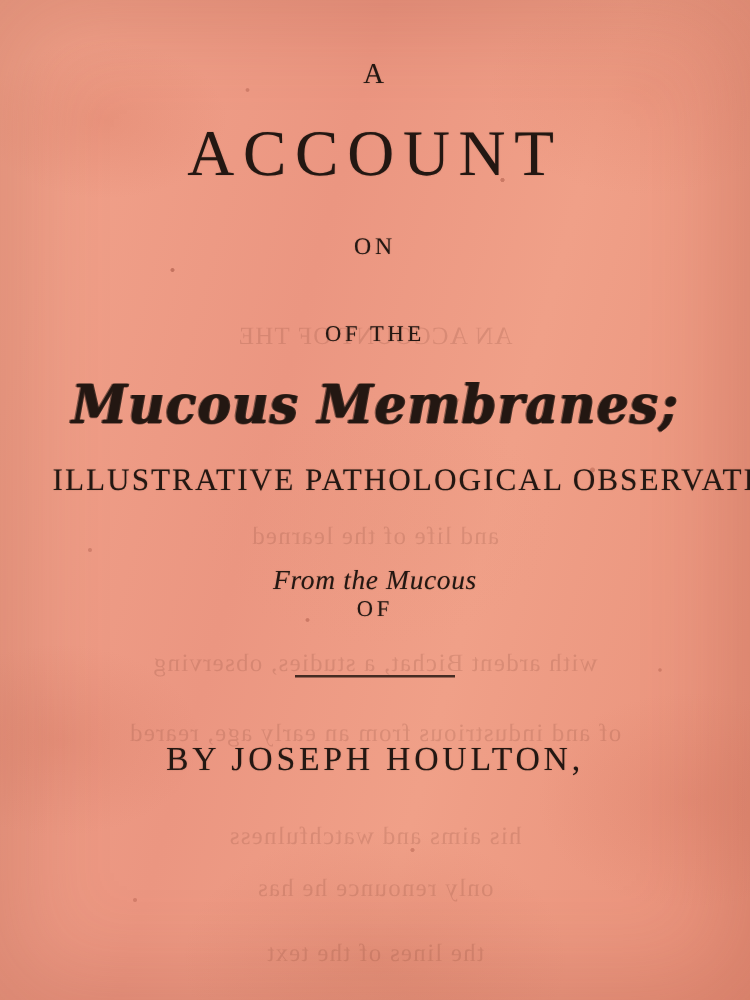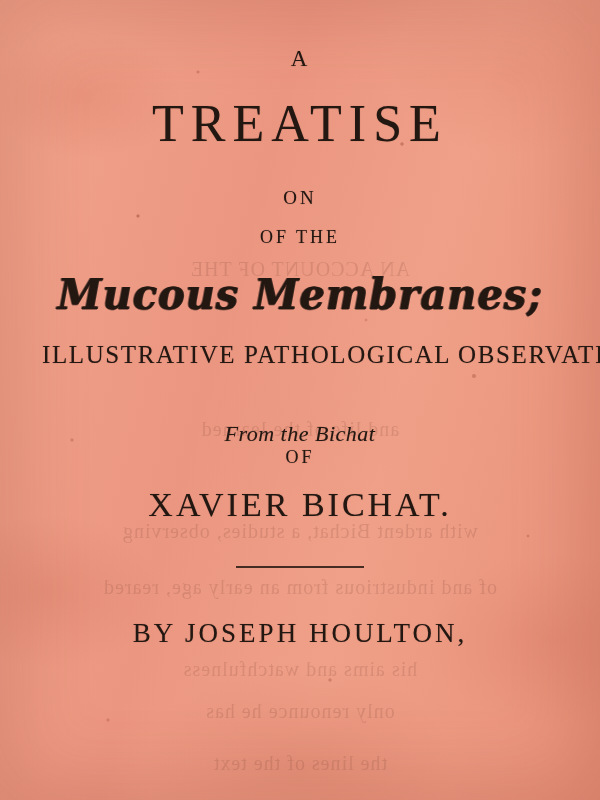--- a/index.html
+++ b/index.html
@@ -90,21 +90,21 @@
     margin-top: 34px;
     font-size: 19px;
     letter-spacing: 3px;
   }
   .subject {
     margin-top: 30px;
     font-size: 29px;
     letter-spacing: 2.5px;
   }
   .of-the {
-    margin-top: 18px;
+    margin-top: 48px;
     font-size: 18px;
     letter-spacing: 3px;
   }
   .blackletter {
     margin-top: 22px;
     font-size: 40px;
     letter-spacing: 1px;
     font-family: "DejaVu Serif", serif;
     font-weight: 700;
     font-style: italic;
@@ -164,27 +164,26 @@
     <div class="ghost-line" style="top:576px;">of and industrious from an early age, reared</div>
     <div class="ghost-line" style="top:658px;">his aims and watchfulness</div>
     <div class="ghost-line" style="top:700px;">only renounce he has</div>
     <div class="ghost-line" style="top:752px;">the lines of the text</div>
   </div>
 
   <div class="speckles"></div>
 
   <div class="content">
     <div class="ln article">A</div>
-    <div class="ln title-main">TREATISE</div>
+    <div class="ln title-main">ACCOUNT</div>
     <div class="ln on">ON</div>
     <div class="ln of-the">OF THE</div>
     <div class="ln blackletter">Mucous Membranes;</div>
     <div class="ln illustrative">ILLUSTRATIVE PATHOLOGICAL OBSERVATIONS.</div>
-    <div class="ln from-french">From the Bichat</div>
+    <div class="ln from-french">From the Mucous</div>
     <div class="ln of">OF</div>
-    <div class="ln author">XAVIER BICHAT.</div>
     <div class="rule"></div>
     <div class="ln by-line">BY JOSEPH HOULTON,</div>
 
   </div>
 
   <div class="vignette"></div>
 </div>
 
 </body></html>

